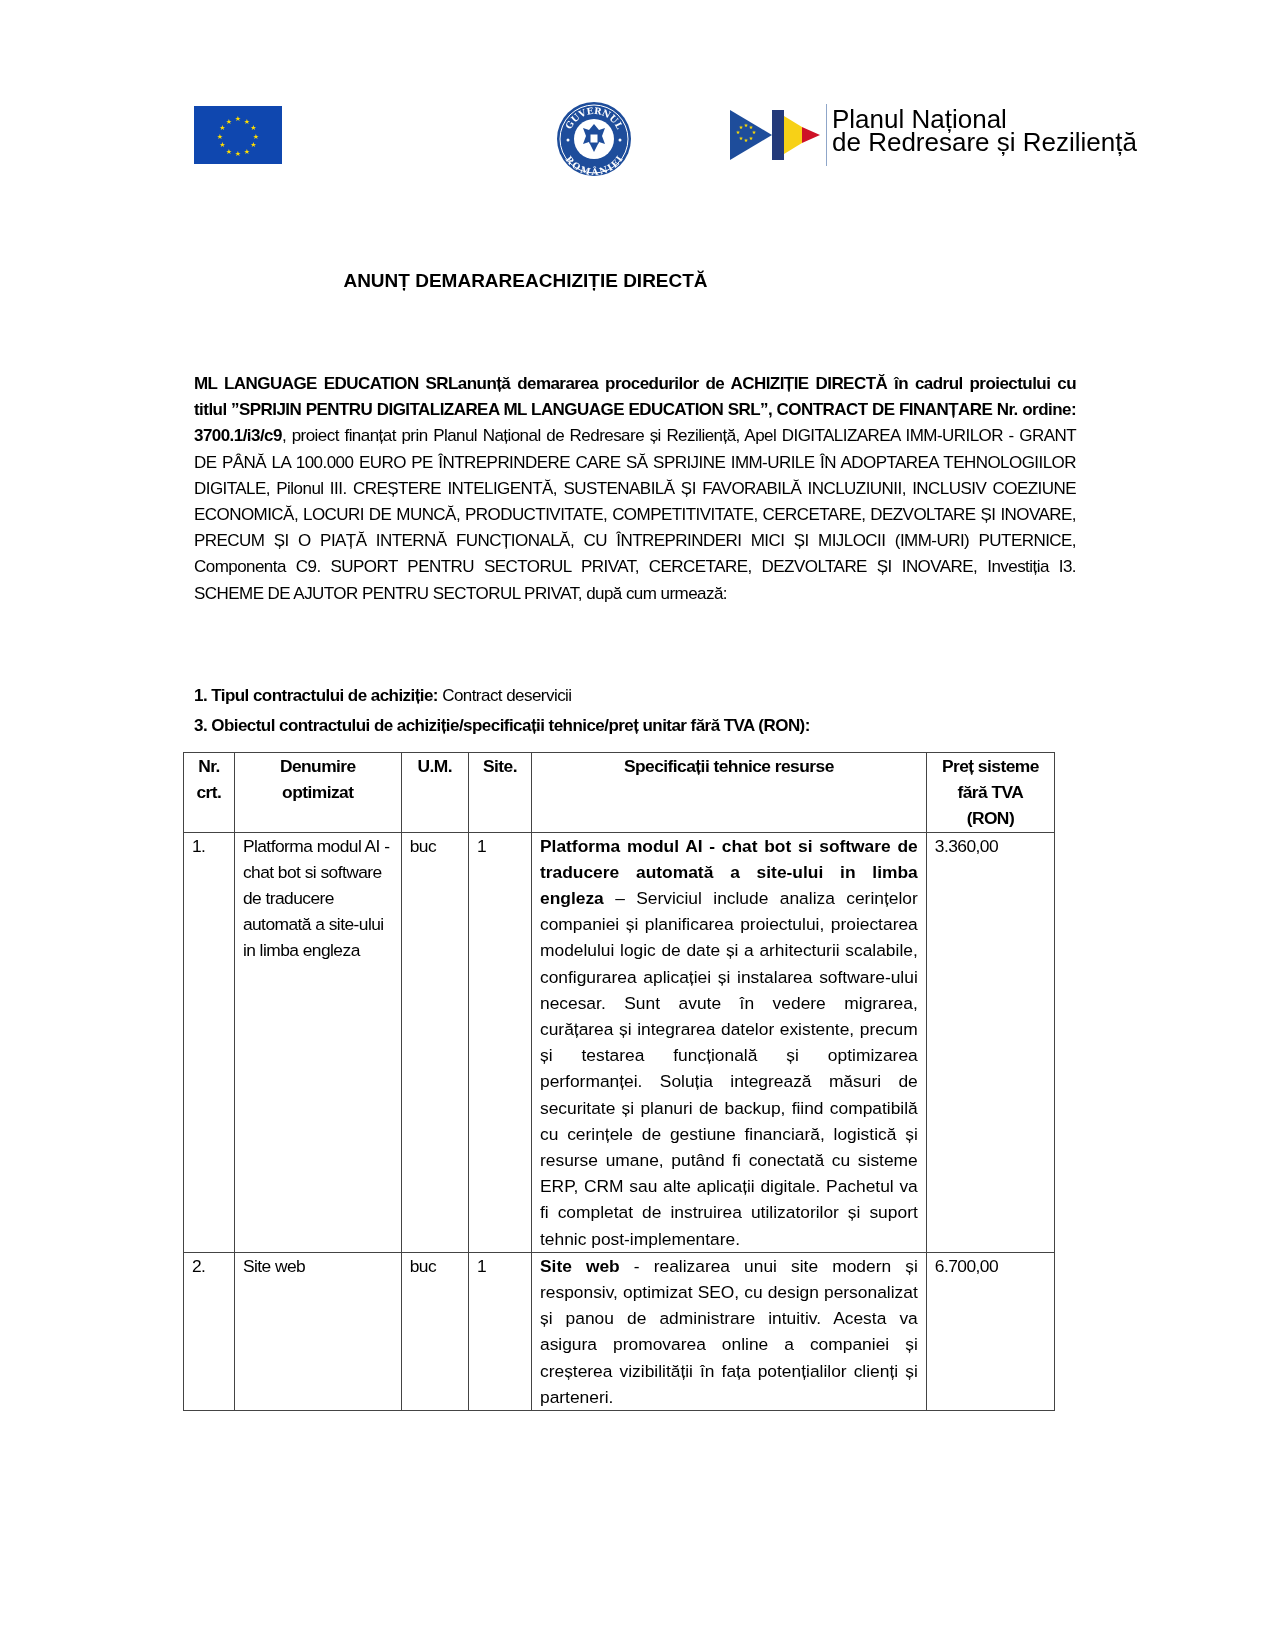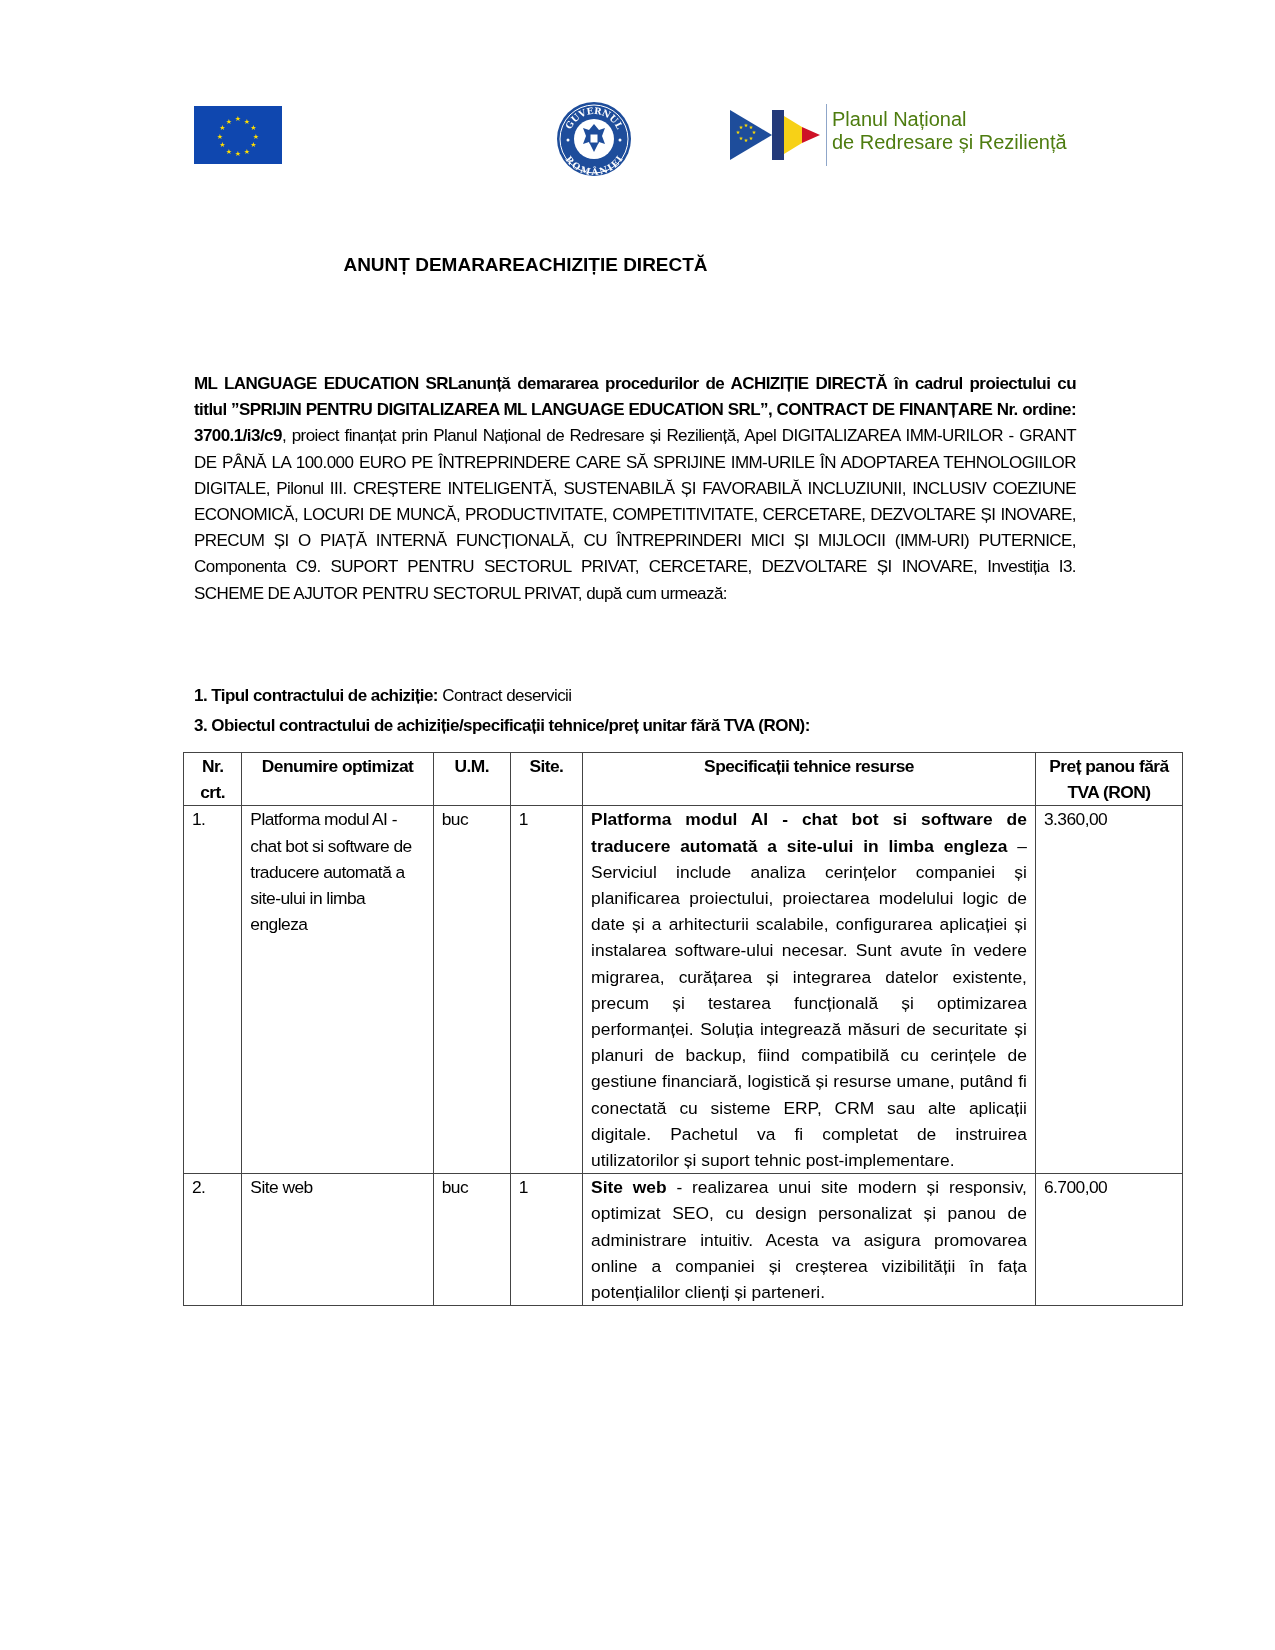--- a/index.html
+++ b/index.html
@@ -7,33 +7,33 @@
          font-family: "Liberation Sans", sans-serif; color: #000; }
   .logos { position: absolute; top: 96px; left: 0; width: 1275px; height: 80px; }
   .eu-flag { position: absolute; left: 194px; top: 10px; width: 88px; height: 58px; background: #0f47af; }
   .eu-flag svg { width: 88px; height: 58px; display: block; }
   .eu-text { position: absolute; left: 290px; top: 4px; font-family: "Liberation Sans", sans-serif; }
   .eu-text .l1, .eu-text .l2 { color: #1e4d9b; font-weight: bold; font-size: 17.5px; line-height: 20px; }
   .eu-text .l3 { color: #444; font-size: 14.5px; line-height: 20px; }
   .gov-seal { position: absolute; left: 555px; top: 4px; width: 78px; height: 78px; }
   .pnrr-mark { position: absolute; left: 730px; top: 10px; width: 100px; height: 58px; }
   .pnrr-divider { position: absolute; left: 826px; top: 8px; width: 1px; height: 62px; background: #8fa6c9; }
-  .pnrr-text { position: absolute; left: 832px; top: 12px; color: #4d7c0f; font-size: 20px; line-height: 23px; }
+  .pnrr-text { position: absolute; left: 832px; top: 12px; color: #000000; font-size: 26px; line-height: 23px; }
 
-  .doc-title { position: absolute; top: 254px; left: 0; width: 1051px; text-align: center;
+  .doc-title { position: absolute; top: 270px; left: 0; width: 1051px; text-align: center;
                font-family: "Liberation Sans", sans-serif; font-weight: bold; font-size: 19px; }
 
   .body-text { position: absolute; left: 194px; width: 882px; font-family: "Liberation Sans Narrow", "Liberation Sans", sans-serif;
                font-size: 17px; line-height: 26.2px; text-align: justify; letter-spacing: -0.55px; }
   .intro { top: 371px; }
   .intro b { font-weight: bold; }
   .item1 { top: 669px; margin-top: 14px; }
   .item2 { top: 713px; }
 
-  table.spec { position: absolute; left: 183px; top: 752px; width: 1000px; border-collapse: collapse;
+  table.spec { position: absolute; left: 183px; top: 752px; width: 872px; border-collapse: collapse;
                font-family: "Liberation Sans", sans-serif; font-size: 17.4px; line-height: 26.2px; letter-spacing: -0.55px; }
   table.spec th, table.spec td { border: 1.5px solid #444; vertical-align: top; padding: 0 8px; }
   table.spec th { font-weight: bold; text-align: center; }
   table.spec td.spec-cell { text-align: justify; letter-spacing: 0; }
   table.spec td.price { text-align: left; }
   col.c1 { width: 50px; } col.c2 { width: 164px; } col.c3 { width: 66px; } col.c4 { width: 62px; }
   col.c5 { width: 388px; } col.c6 { width: 126px; }
 </style>
 </head>
 <body>
@@ -123,21 +123,21 @@
       <col class="c5">
       <col class="c6">
     </colgroup>
   <thead>
     <tr>
       <th>Nr. crt.</th>
       <th>Denumire optimizat</th>
       <th>U.M.</th>
       <th>Site.</th>
       <th>Specificații tehnice resurse</th>
-      <th>Preț panou fără TVA (RON)</th>
+      <th>Preț sisteme fără TVA (RON)</th>
     </tr>
   </thead>
   <tbody>
     <tr>
       <td>1.</td>
       <td>Platforma modul AI - chat bot si software de traducere automată a site-ului in limba engleza</td>
       <td>buc</td>
       <td>1</td>
       <td class="spec-cell"><b>Platforma modul AI - chat bot si software de traducere automată a site-ului in limba engleza</b><span> – Serviciul include analiza cerințelor companiei și planificarea proiectului, proiectarea modelului logic de date și a arhitecturii scalabile, configurarea aplicației și instalarea software-ului necesar. Sunt avute în vedere  migrarea, curățarea și integrarea datelor existente, precum și testarea funcțională și optimizarea performanței. Soluția integrează măsuri de securitate și planuri de backup, fiind compatibilă cu cerințele de gestiune financiară, logistică și resurse umane, putând fi conectată cu sisteme ERP, CRM sau alte aplicații digitale. Pachetul va fi completat de instruirea utilizatorilor și suport tehnic post-implementare.</span></td>
       <td class="price">3.360,00</td>

